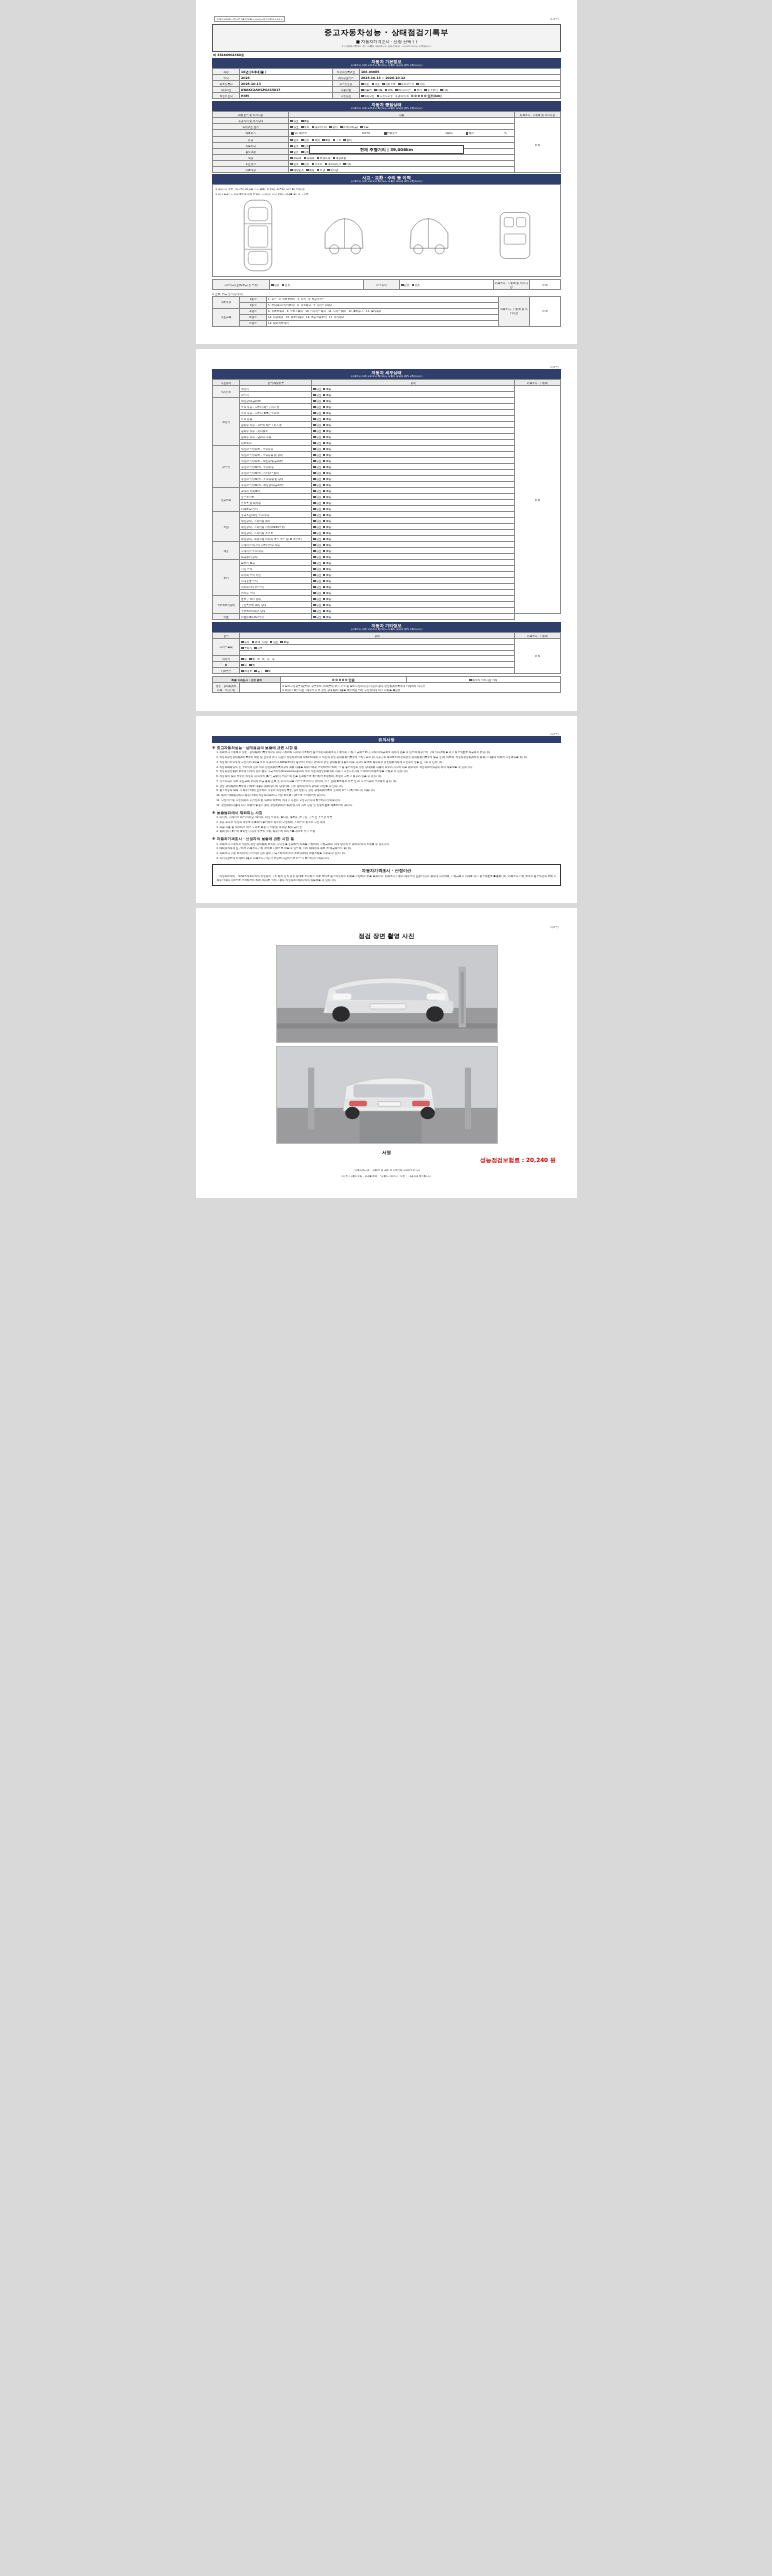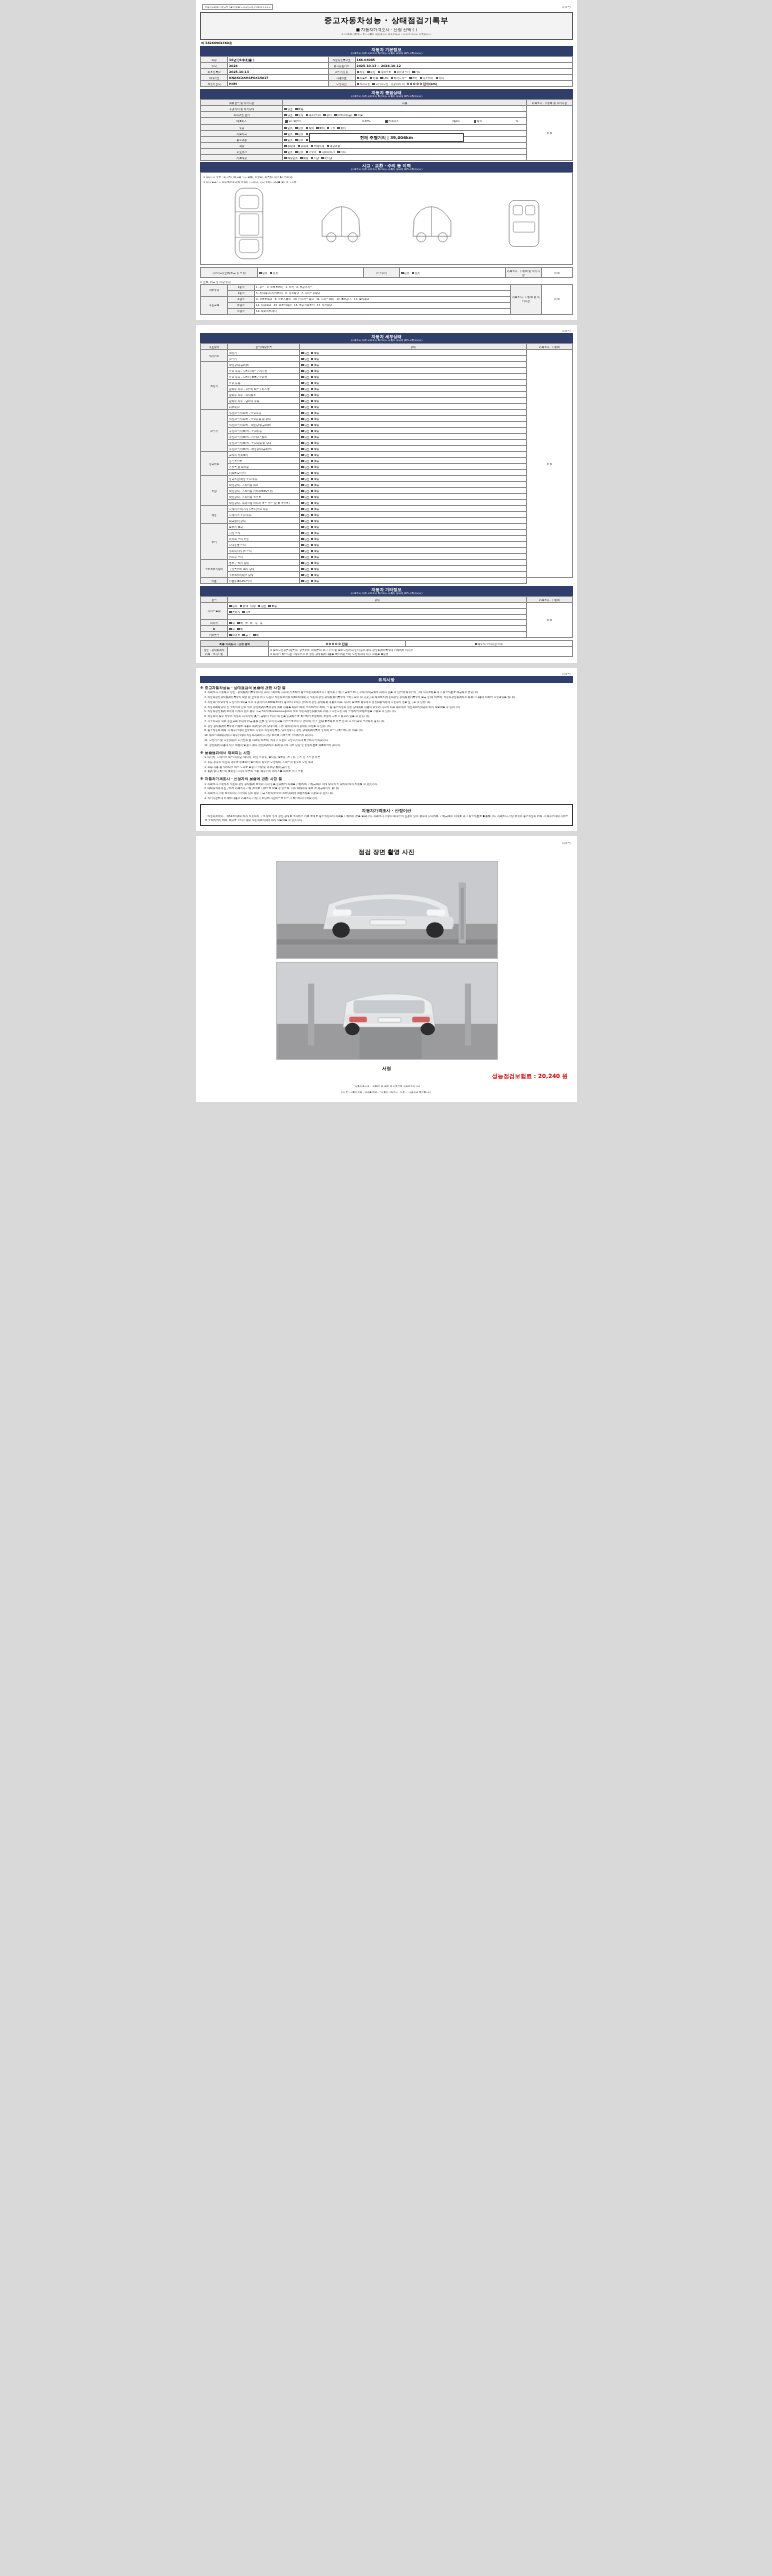--- a/index.html
+++ b/index.html
@@ -1,19 +1,19 @@
 <!DOCTYPE html>
 <html lang="ko" style="font-size:8.2px"><head>
 <meta charset="utf-8">
 <style>
   * { box-sizing: border-box; }
   html, body { margin:0; padding:0; background:#d9d9d9; }
   body { font-family:"DejaVu Sans", "Liberation Sans", sans-serif; font-size:3.1px; color:#111; }
   .page { width:773px; margin:0 auto; }
-  .sheet { background:#fff; margin:0 auto 5.2px auto; width:381px; position:relative; padding:0; }
+  .sheet { background:#fff; margin:0 auto 5.2px auto; width:381px; position:relative; padding:12px; }
   .sheet-inner { padding:3.1px 4.1px 5.2px 4.1px; }
   .tiny { font-size:2.6px; }
   .topnote { font-size:2.3px; color:#333; border:0.5px solid #999; padding:0.5px 1.5px; display:inline-block; }
   .topbar { display:flex; justify-content:space-between; align-items:center; padding:1px 2.1px 0 2.1px; }
   .pagetag { font-size:2.6px; color:#666; }
   .titlebox { background:#f3f3f3; border:0.5px solid #555; text-align:center; padding:2.1px 0 2.6px 0; margin:1.5px 0 0 0; }
   .titlebox h1 { font-size:7.7px; margin:1px 0 1.5px 0; letter-spacing:0.5px; }
   .subttl { font-size:4.1px; margin:0 0 1px 0; }
   .subttl2 { font-size:2.4px; color:#444; margin:0; }
   .docno { font-size:3.1px; font-weight:bold; margin:1.5px 0 1px 1px; }

